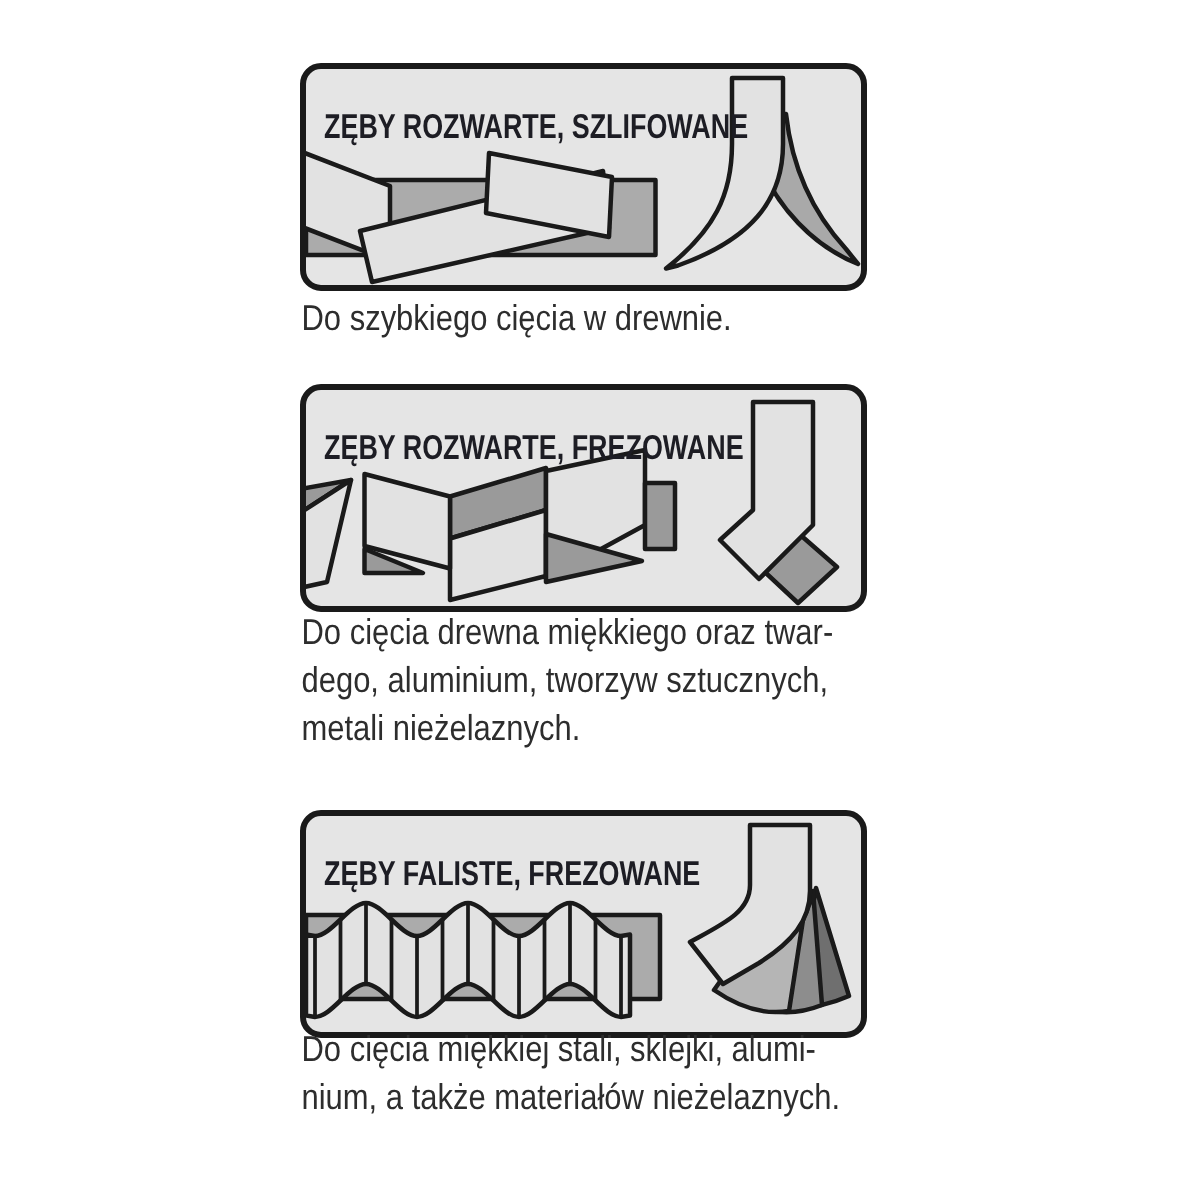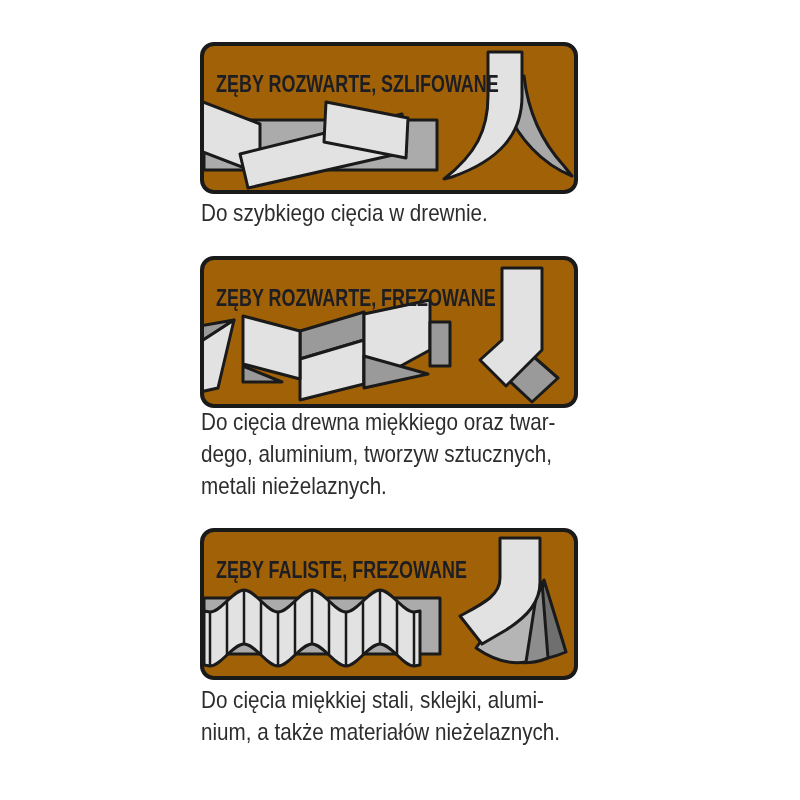--- a/index.html
+++ b/index.html
@@ -3,25 +3,25 @@
 <meta charset="utf-8">
 <style>
   html,body{margin:0;padding:0;}
   body{
     width:800px;height:800px;background:#ffffff;position:relative;overflow:hidden;
     font-family:"Liberation Sans",sans-serif;
   }
   .stage{position:absolute;inset:0;}
   .panel{
     position:absolute;left:200px;width:370px;height:144px;
-    border:4px solid #1a1a1a;border-radius:14px;background:#a16207;overflow:hidden;
+    border:4px solid #1a1a1a;border-radius:14px;background:#e5e5e5;overflow:hidden;
   }
   .panel-1{top:42px;}
   .panel-2{top:256px;}
-  .panel-3{top:528px;text-decoration:underline;}
+  .panel-3{top:540px;text-decoration:underline;}
   .panel-title{
     position:absolute;left:12px;top:6px;z-index:2;
     font-size:23px;font-weight:bold;color:#1d1d24;white-space:nowrap;
     transform:scaleX(0.78);transform-origin:0 0;letter-spacing:0px;
   }
   .panel svg{position:absolute;left:0;top:0;width:370px;height:144px;z-index:1;}
   .desc{
     position:absolute;left:201px;width:460px;
     font-size:24px;line-height:32px;color:#2d2d2d;
     transform:scaleX(0.86);transform-origin:0 0;

